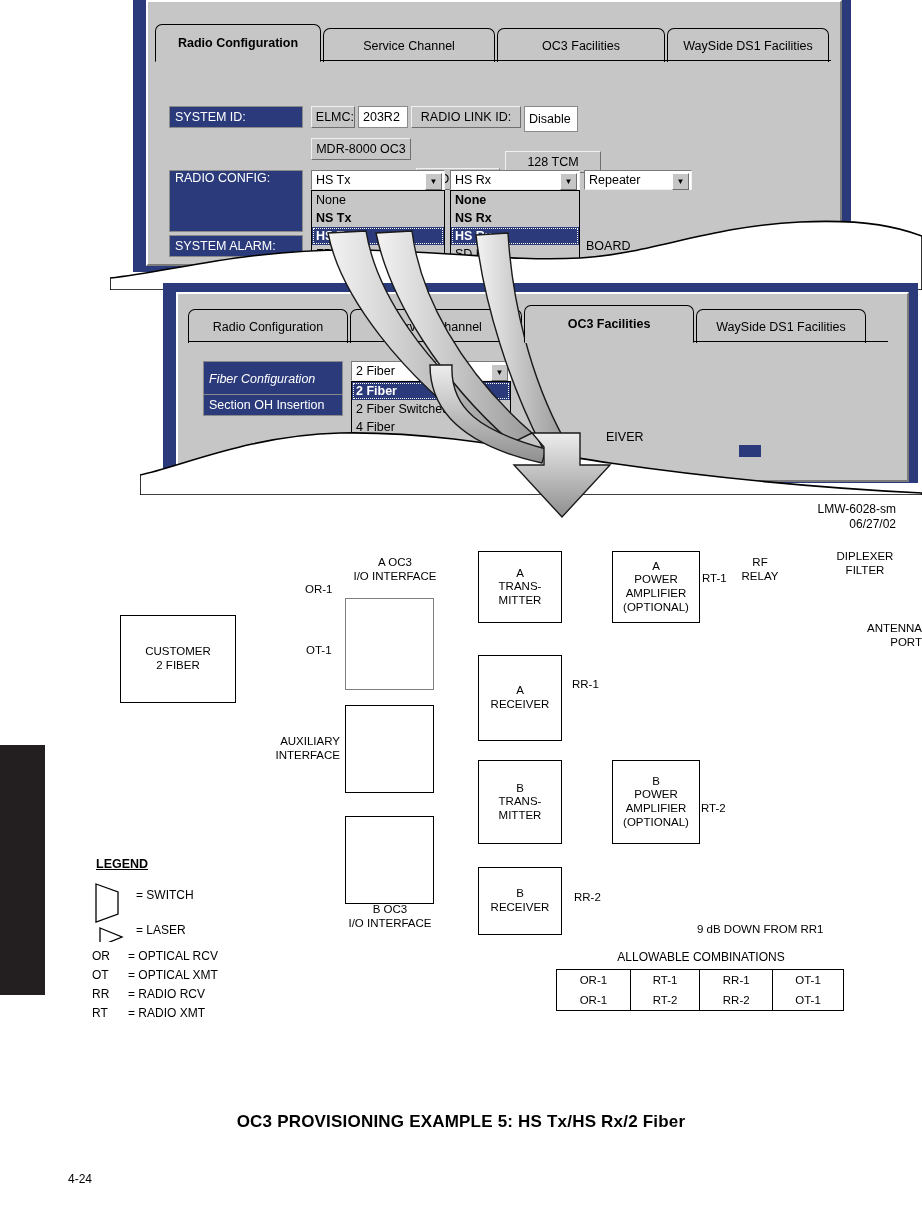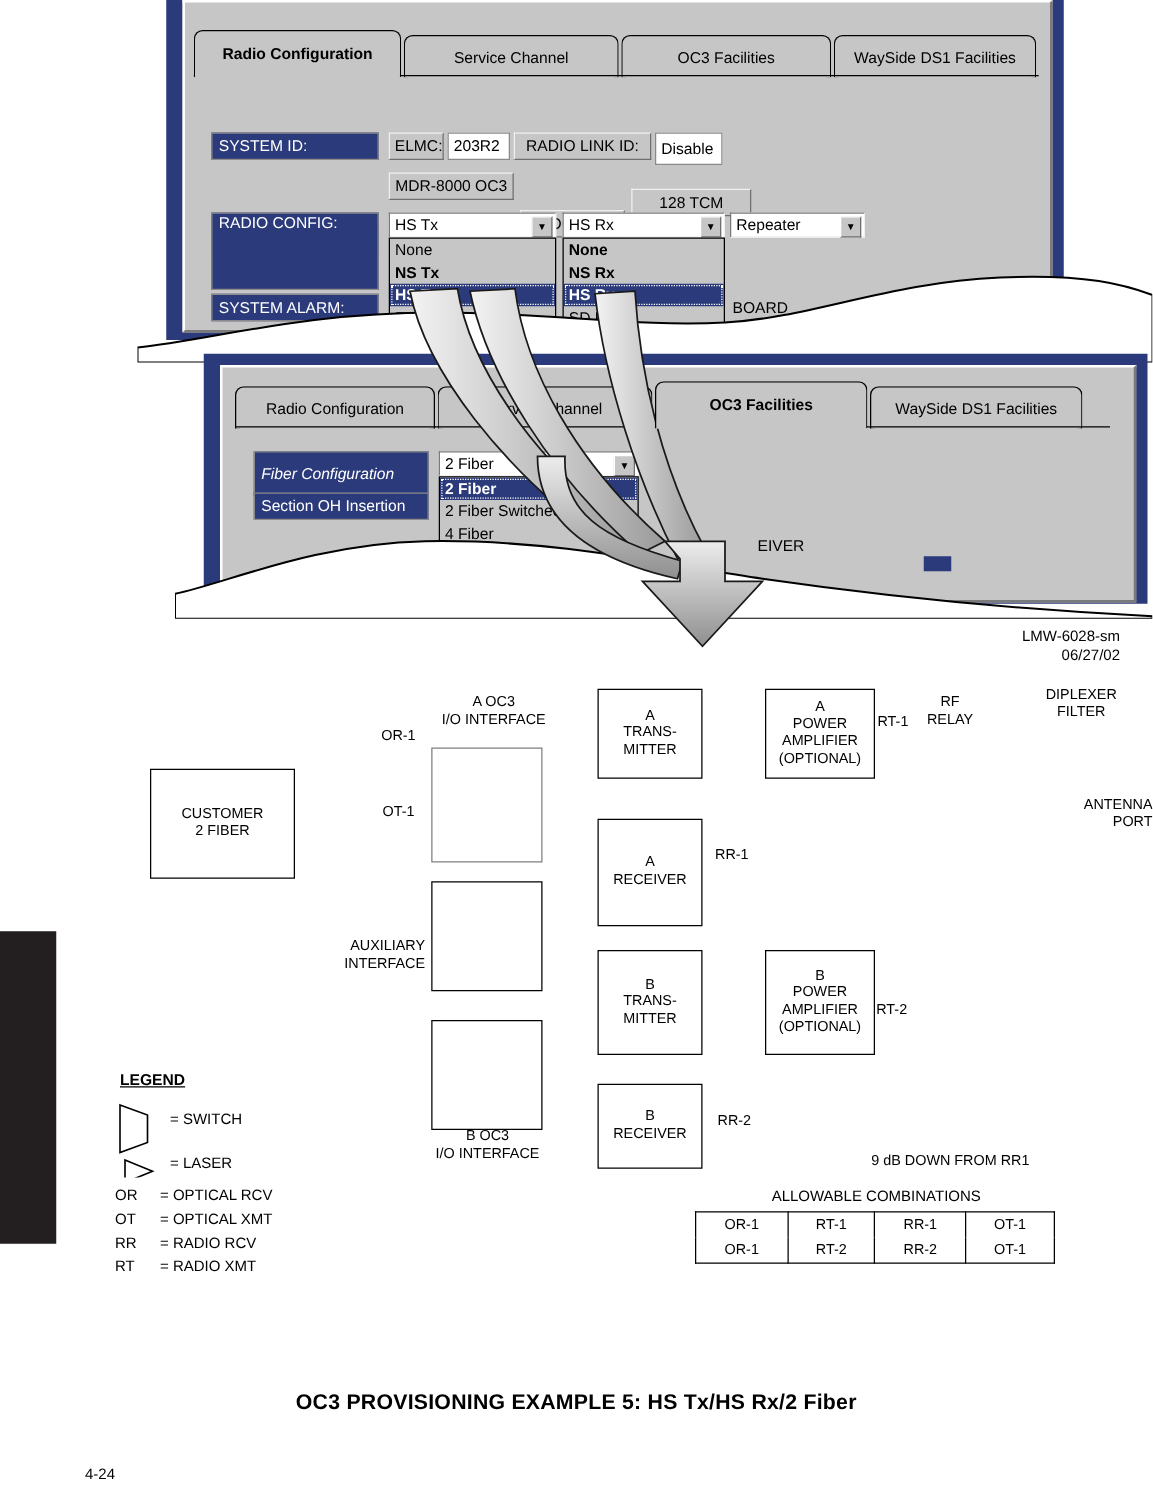--- a/index.html
+++ b/index.html
@@ -50,21 +50,21 @@
   .dropitem.hl{background:#2b3a7a;color:#ffffff;outline:1px dotted #ffffff;outline-offset:-2px;}
   .dropitem.bold{font-weight:bold;}
 
   
   .box{position:absolute;border:1.4px solid #000;background:#fff;
        display:flex;align-items:center;justify-content:center;text-align:center;
        font-size:11.5px;line-height:1.18;box-sizing:border-box;}
   .boxg{position:absolute;border:1.4px solid #7f7f7f;background:transparent;box-sizing:border-box;}
   .dtxt{position:absolute;font-size:11.5px;line-height:1.18;text-align:center;}
   .dtxt.l{text-align:left;}
-  .dtxt.r{text-align:right;margin-top:16px;}
+  .dtxt.r{text-align:right;}
 
   table.combi{position:absolute;border-collapse:collapse;font-size:11.5px;}
   table.combi td{border:1.2px solid #000;text-align:center;padding:4px 10px;}
   table.combi td.nb-b{border-bottom:none;}
   table.combi td.nb-t{border-top:none;}
 
   .legend-title{position:absolute;font-size:12.5px;font-weight:bold;
                 text-decoration:underline;}
   .legend-row{position:absolute;font-size:12px;}
 

